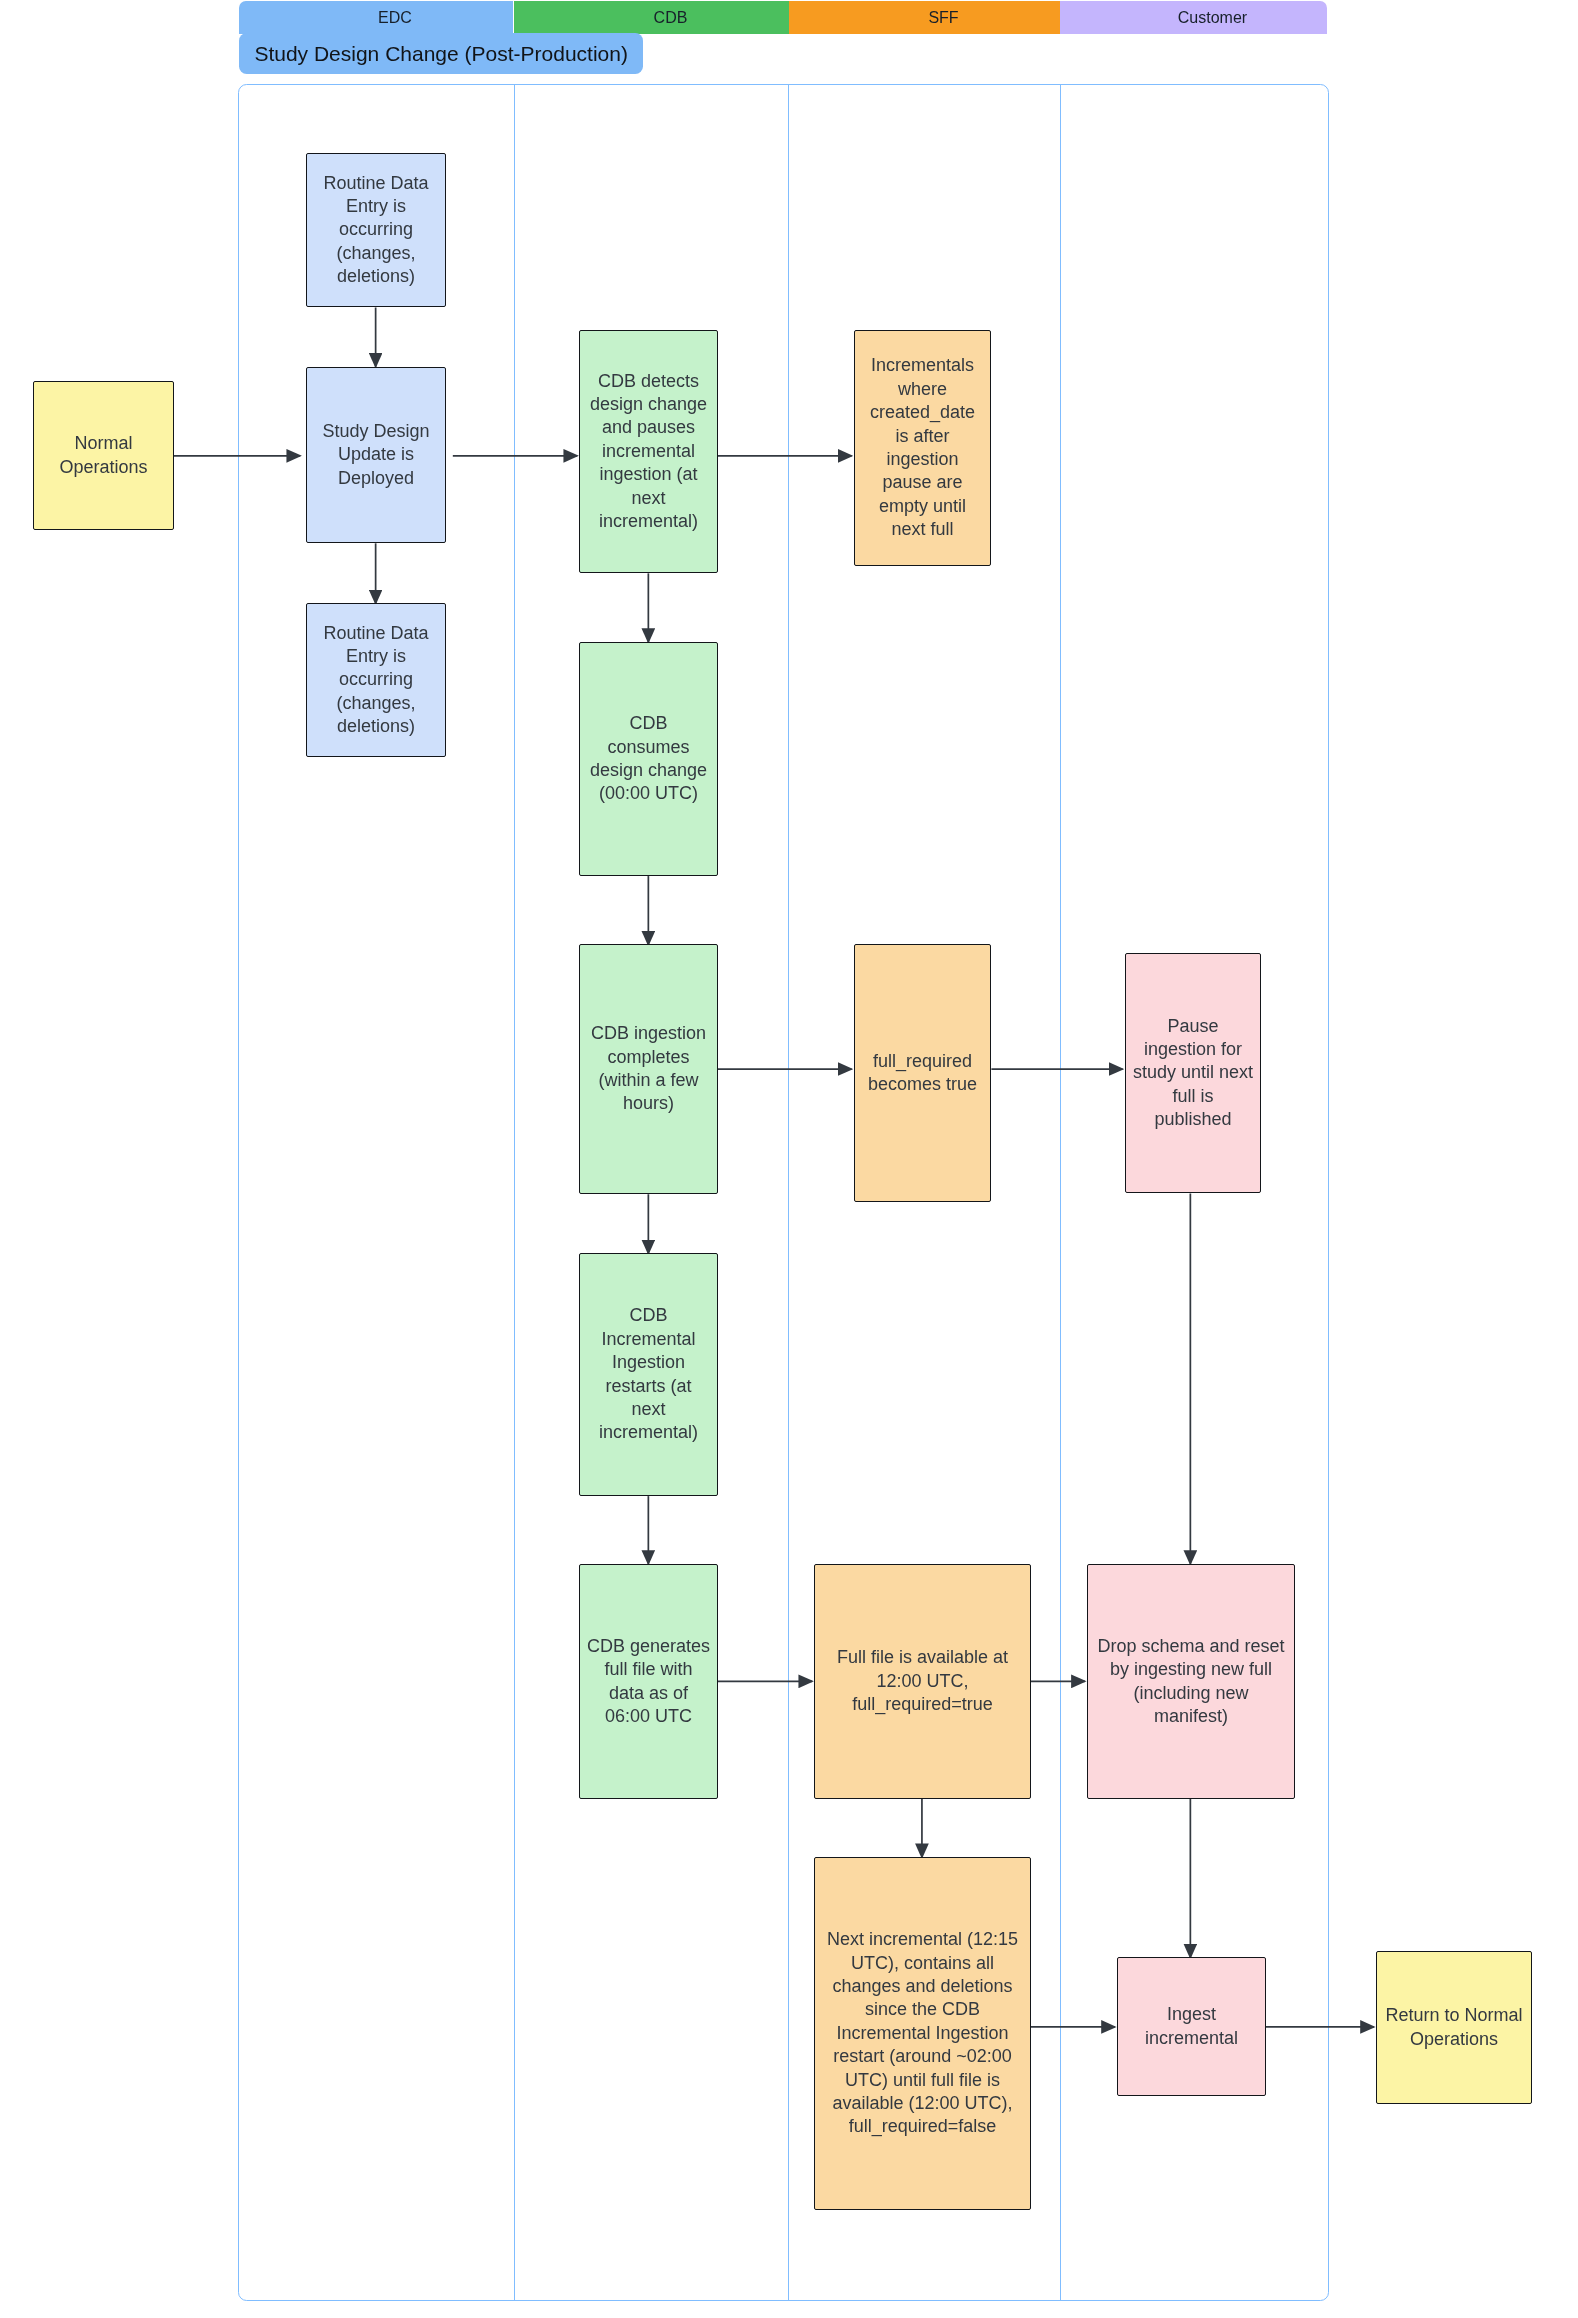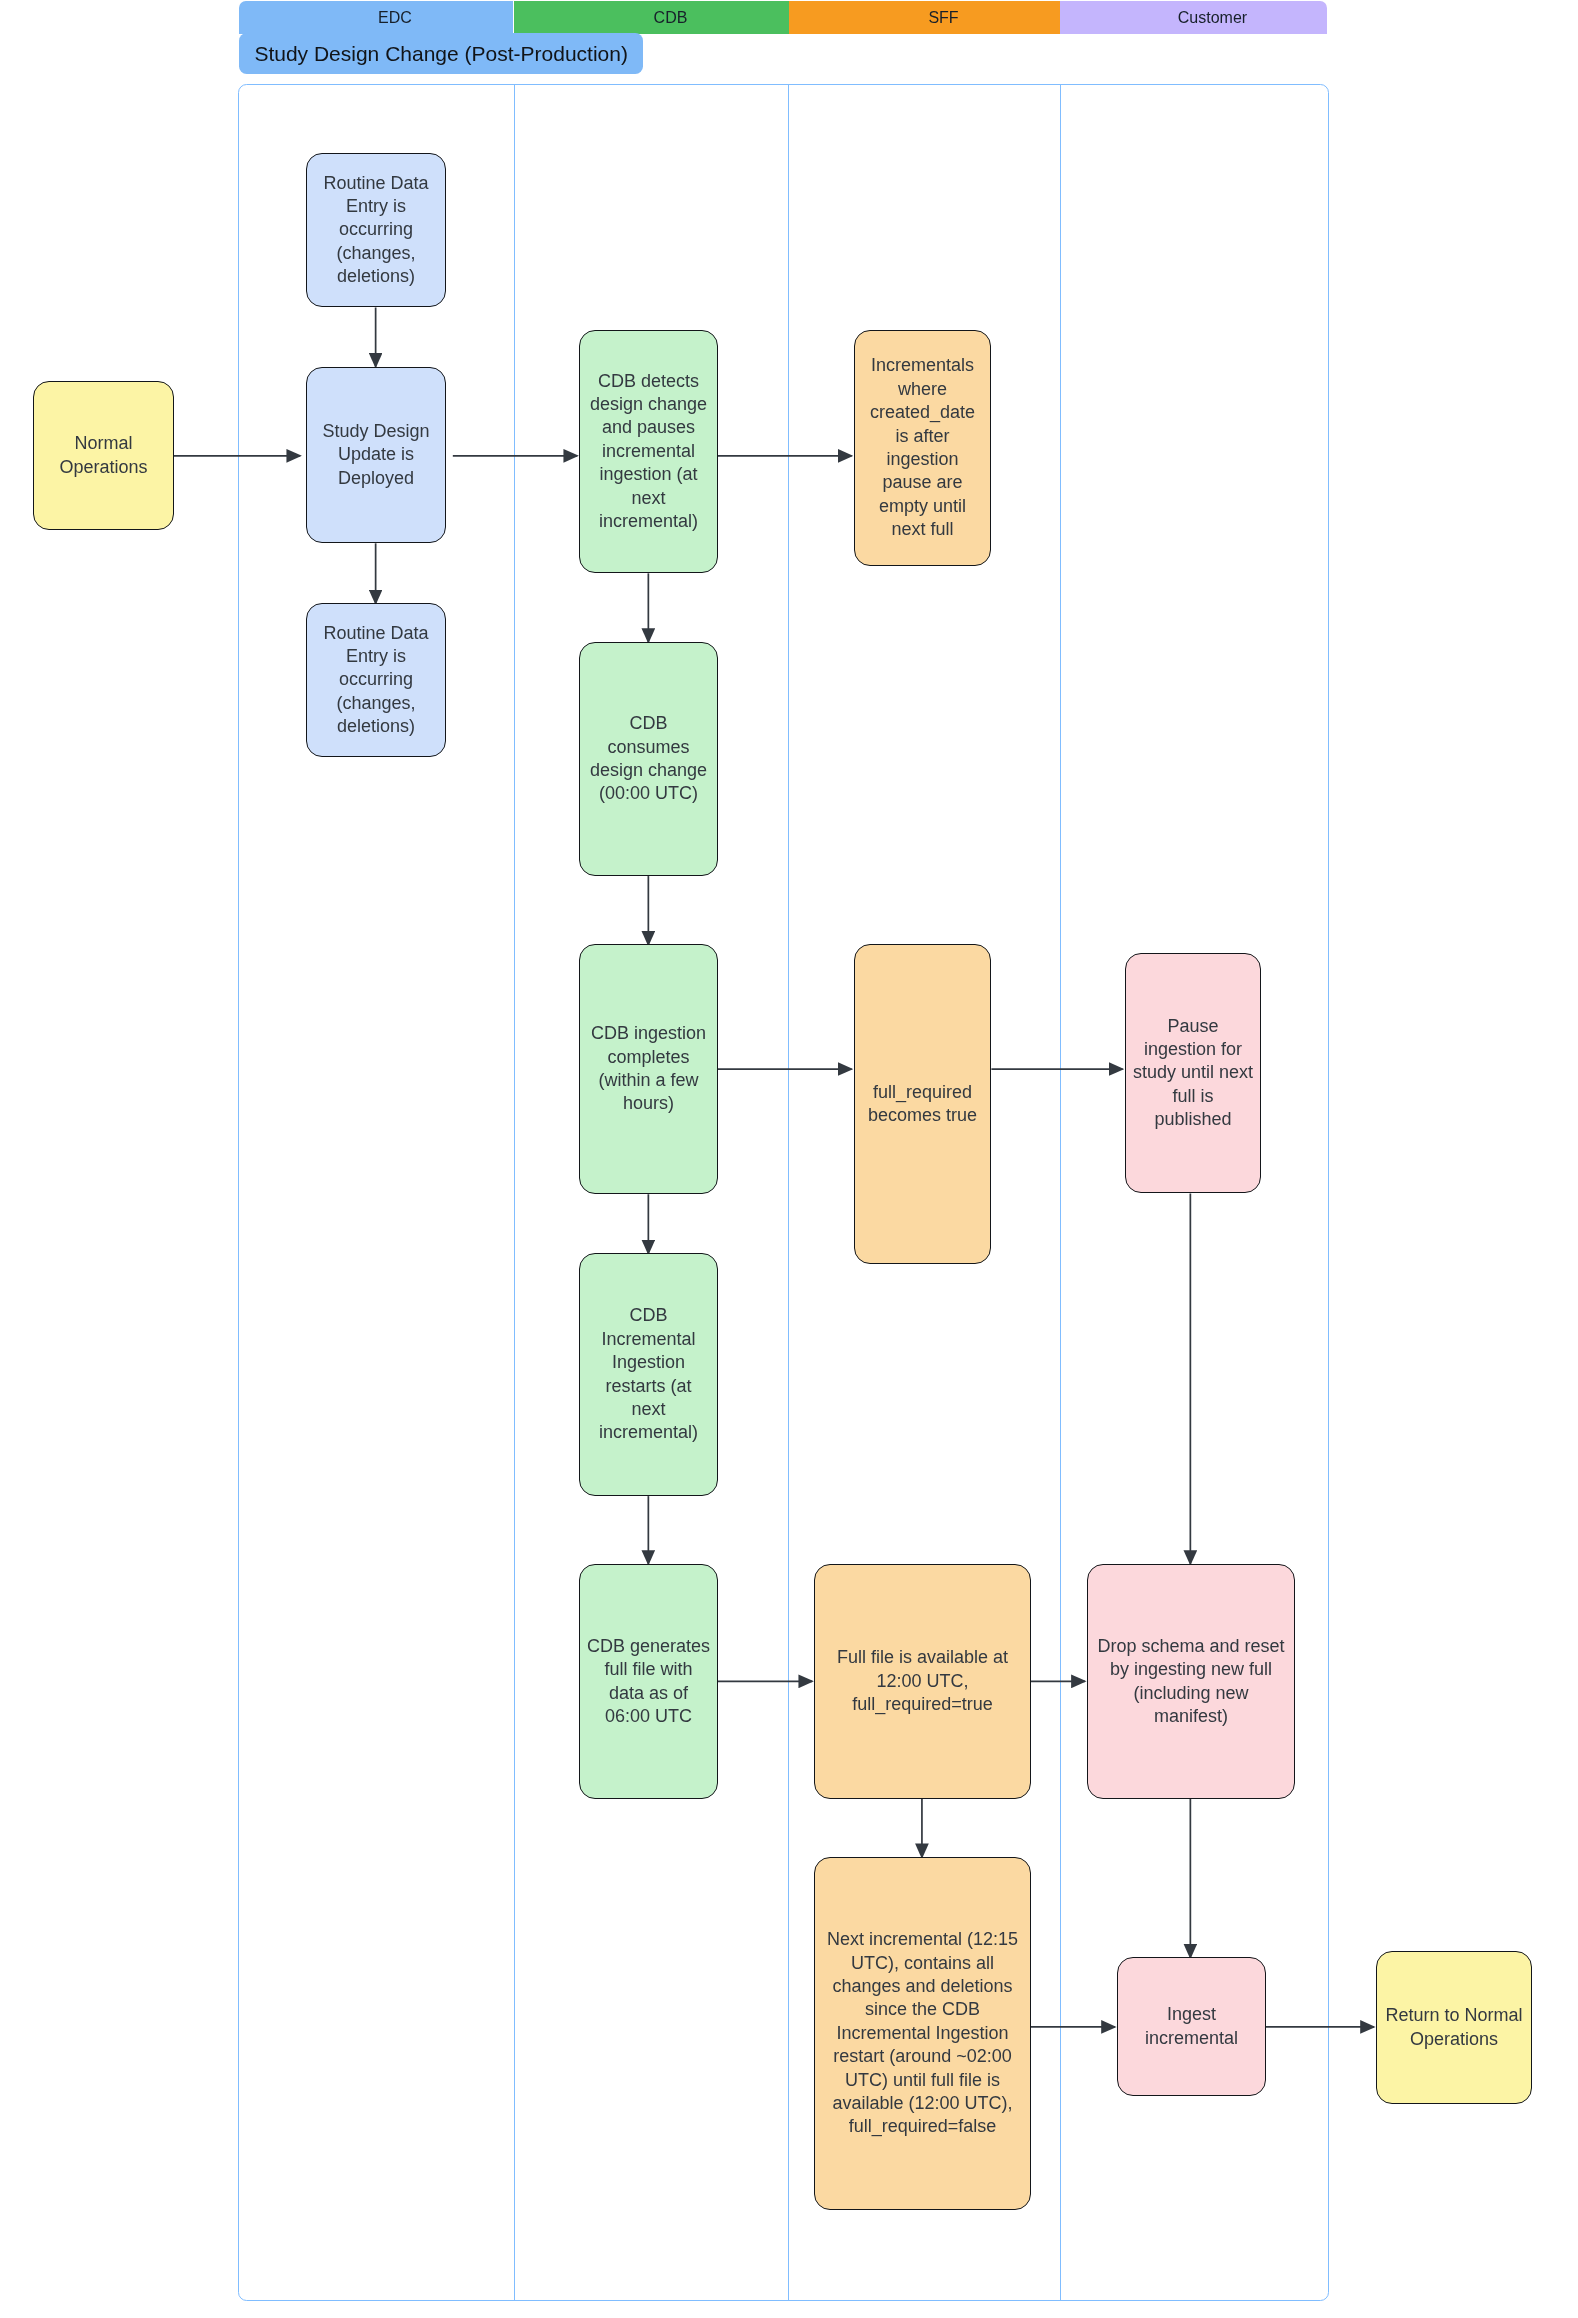--- a/index.html
+++ b/index.html
@@ -72,21 +72,21 @@
   .lane-head.edc      { background: #7fb9f7; border-top-left-radius: 6.9px; }
   .lane-head.cdb      { background: #4bbf5e; }
   .lane-head.sff      { background: #f79b20; }
   .lane-head.customer { background: #c4b5fd; border-top-right-radius: 6.9px; }
 
   
   .node {
     position: absolute;
     box-sizing: border-box;
     border: 1.9px solid #13161a;
-    border-radius: 16px;
+    border-radius: 2px;
     display: flex;
     align-items: center;
     justify-content: center;
     text-align: center;
     padding: 5.1px 6.9px;
     font-size: 18px;
     line-height: 1.30;
     color: #333940;
     z-index: 4;
     word-wrap: break-word;
@@ -188,21 +188,21 @@
   <div class="node fill-green" style="left:579px; top:642px; width:139px; height:234px;">CDB consumes design change (00:00 UTC)</div>
 
   <div class="node fill-green" style="left:579px; top:944px; width:139px; height:250px;">CDB ingestion completes (within a few hours)</div>
 
   <div class="node fill-green" style="left:579px; top:1253px; width:139px; height:243px;">CDB Incremental Ingestion restarts (at next incremental)</div>
 
   <div class="node fill-green" style="left:579px; top:1564px; width:139px; height:235px;">CDB generates full file with data as of 06:00 UTC</div>
 
   <div class="node fill-orange" style="left:854px; top:330px; width:137px; height:236px;">Incrementals where created_date is after ingestion pause are empty until next full</div>
 
-  <div class="node fill-orange" style="left:854px; top:944px; width:137px; height:320px;">full_required becomes true</div>
+  <div class="node fill-orange" style="left:854px; top:944px; width:137px; height:258px;">full_required becomes true</div>
 
   <div class="node fill-orange" style="left:814px; top:1564px; width:217px; height:235px;">Full file is available at 12:00 UTC, full_required=true</div>
 
   <div class="node fill-orange" style="left:814px; top:1857px; width:217px; height:353px;text-align:center;">Next incremental (12:15 UTC), contains all changes and deletions since the CDB Incremental Ingestion restart (around ~02:00 UTC) until full file is available (12:00 UTC), full_required=false</div>
 
   <div class="node fill-pink" style="left:1125px; top:953px; width:136px; height:240px;">Pause ingestion for study until next full is published</div>
 
   <div class="node fill-pink" style="left:1087px; top:1564px; width:208px; height:235px;">Drop schema and reset by ingesting new full (including new manifest)</div>
 
   <div class="node fill-pink" style="left:1117px; top:1957px; width:149px; height:139px;">Ingest incremental</div>

